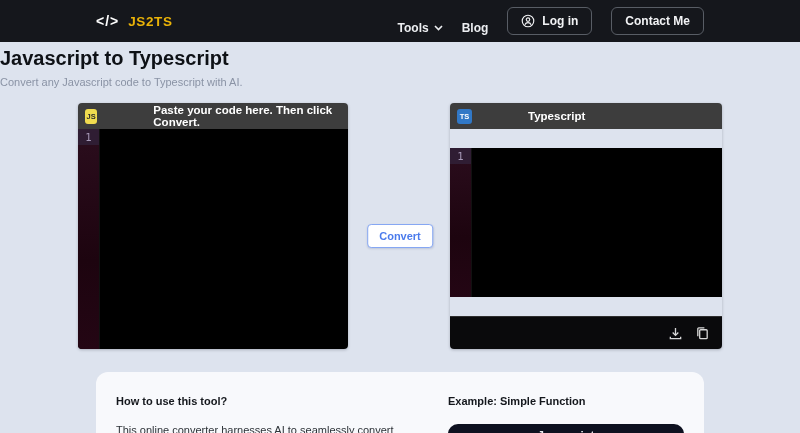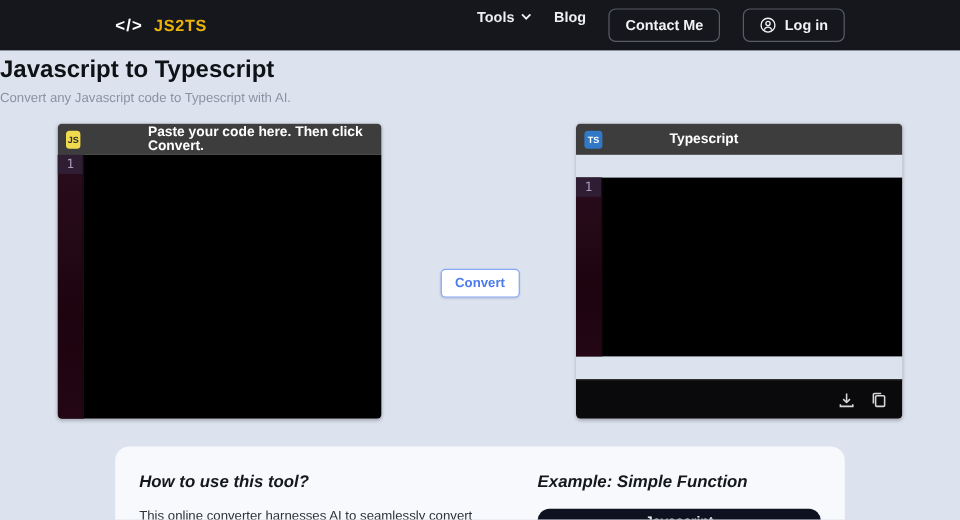--- a/index.html
+++ b/index.html
@@ -36,21 +36,21 @@
     letter-spacing: 1px;
   }
   .logo-text {
     color: #eab308;
     font-weight: bold;
     font-size: 13.5px;
     letter-spacing: 0.6px;
   }
   .nav-right {
     display: flex;
-    align-items: flex-start;
+    align-items: flex-end;
     gap: 19px;
   }
   .nav-link {
     color: #eceef1;
     font-size: 12px;
     font-weight: 600;
     display: flex;
     align-items: center;
     gap: 5px;
     cursor: pointer;
@@ -82,21 +82,21 @@
   .hero p {
     margin-top: 6px;
     font-size: 11px;
     color: #8a93a5;
     line-height: 15px;
   }
 
   
   .editors {
     position: relative;
-    width: 704px;
+    width: 644px;
     margin: 13px auto 0;
     display: flex;
     justify-content: space-between;
   }
   .editor {
     border-radius: 4px;
     overflow: hidden;
     box-shadow: 0 1px 3px rgba(20,25,40,0.25);
     display: flex;
     flex-direction: column;
@@ -194,25 +194,24 @@
     background: #f8f9fc;
     border-radius: 12px;
     padding: 20px;
     display: flex;
     gap: 36px;
     height: 120px;
   }
   .info-col-left  { flex: 0 0 296px; }
   .info-col-right { flex: 1 1 auto; }
   .info-card h2 {
-    font-size: 14px;
+    font-size: 11px;
     font-weight: bold;
     color: #14171c;
     line-height: 18px;
-    font-style: italic;
   }
   .info-col-left p {
     margin-top: 12px;
     font-size: 11px;
     color: #2e3338;
     line-height: 16px;
   }
   .example-box {
     margin-top: 14px;
     background: #0e1120;
@@ -238,29 +237,29 @@
       <div class="nav-link">
         <span>Tools</span>
         <svg class="chev" width="9" height="6" viewBox="0 0 9 6" fill="none" stroke-width="1.6">
             <path d="M1 1 L4.5 4.5 L8 1"></path>
           </svg>
       </div>
       <div class="nav-link">
         <span>Blog</span>
       </div>
       <button class="nav-btn">
-        <span>Contact Me</span>
-      </button>
-      <button class="nav-btn">
         <svg width="14" height="14" viewBox="0 0 16 16" fill="none" stroke="#f2f3f5" stroke-width="1.3">
           <circle cx="8" cy="8" r="6.6"></circle>
           <circle cx="8" cy="6.4" r="2"></circle>
           <path d="M4.4 12.2 C5.2 10.4 6.4 9.8 8 9.8 C9.6 9.8 10.8 10.4 11.6 12.2"></path>
         </svg>
         <span>Log in</span>
+      </button>
+      <button class="nav-btn">
+        <span>Contact Me</span>
       </button>
     </div>
   </div>
 </div>
 
 <div class="hero">
   <h1>Javascript to Typescript</h1>
   <p>Convert any Javascript code to Typescript with AI.</p>
 </div>
 

